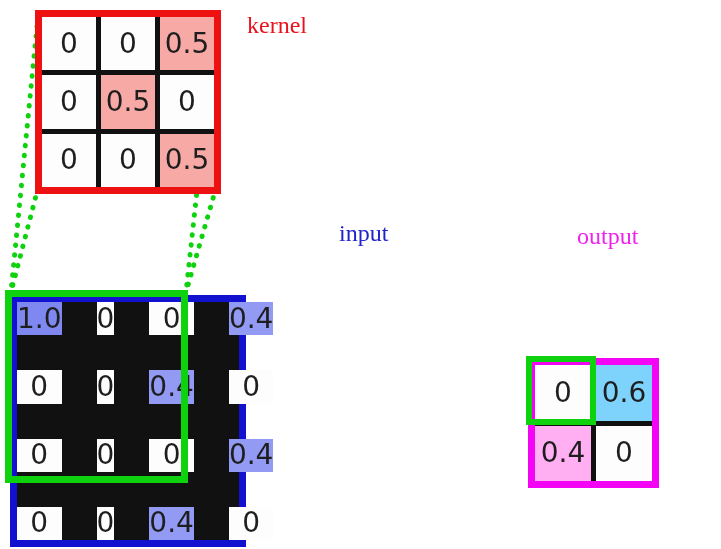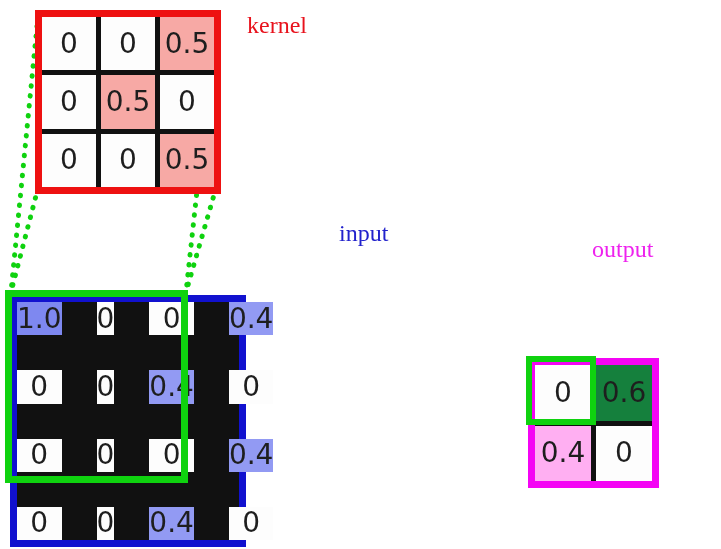--- a/index.html
+++ b/index.html
@@ -39,21 +39,21 @@
     line-height: 1;
   }
 
   #kernel-grid { left: 35px; top: 10px;  width: 186px; height: 184px; border: 7px solid var(--kernel-border); }
   #input-grid  { left: 10px; top: 295px; width: 236px; height: 252px; border: 7px solid var(--input-border); gap: 35px; }
   #output-grid { left: 528px; top: 358px; width: 131px; height: 130px; border: 7px solid var(--output-border); }
 
   .label { position: absolute; font-size: 24px; z-index: 2; white-space: nowrap; font-family: Liberation Serif, serif; }
   .kernel-label { left: 247px; top: 12px;  color: var(--kernel-label); }
   .input-label  { left: 339px; top: 220px; color: var(--input-label); }
-  .output-label { left: 577px; top: 236px; color: var(--output-label); margin-left: 15px; }
+  .output-label { left: 577px; top: 223px; color: var(--output-label); }
 
   .green-box {
     position: absolute;
     border: 7px solid var(--green-accent);
     background: transparent;
     z-index: 3;
   }
   .input-window    { left: 5px;   top: 290px; width: 183px; height: 193px; }
   .output-cell-box { left: 526px; top: 356px; width: 70px;  height: 69px; border-width: 6px; }
 </style>
@@ -97,21 +97,21 @@
       <div class="cell" style="background: rgb(146, 154, 243);">0.4</div>
       <div class="cell" style="background: rgb(253, 253, 253);">0</div>
       <div class="cell" style="background: rgb(253, 253, 253);">0</div>
       <div class="cell" style="background: rgb(146, 154, 243);">0.4</div>
       <div class="cell" style="background: rgb(253, 253, 253);">0</div>
     </div>
   <div class="label input-label">input</div>
 
   <div class="matrix" id="output-grid" style="grid-template-columns: repeat(2, 1fr); grid-template-rows: repeat(2, 1fr);">
       <div class="cell" style="background: rgb(253, 253, 253);">0</div>
-      <div class="cell" style="background: #15803d;">0.6</div>
+      <div class="cell" style="background: #7dd3fc;">0.6</div>
       <div class="cell" style="background: rgb(255, 175, 242);">0.4</div>
       <div class="cell" style="background: rgb(253, 253, 253);">0</div>
     </div>
   <div class="label output-label">output</div>
 
   <div class="green-box input-window"></div>
   <div class="green-box output-cell-box"></div>
 
 </div>
 

